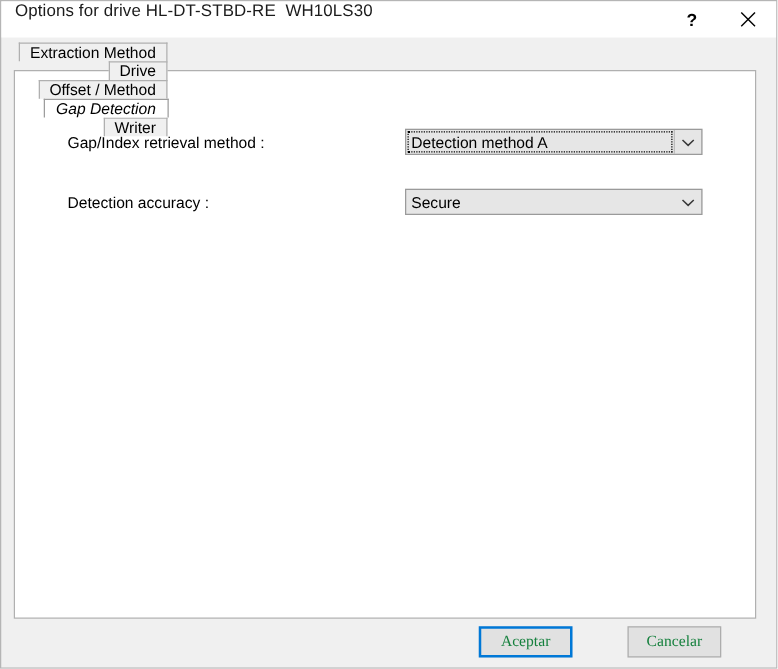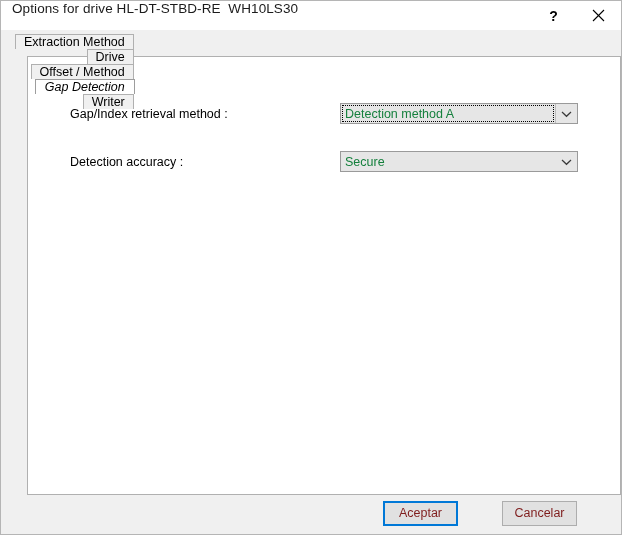--- a/index.html
+++ b/index.html
@@ -94,21 +94,21 @@
     margin-left: -1px;
     margin-right: 1px;
     padding: 0 9px;
     z-index: 5;
     font-style: italic;
   }
 
   
   #tabpanel {
     position: absolute;
-    left: 26px;
+    left: 10px;
     top: 55px;
     width: 594px;
     height: 439px;
     box-sizing: border-box;
     background: #ffffff;
     border: 1px solid #b0b0b0;
     z-index: 1;
   }
 
   
@@ -145,21 +145,21 @@
     align-items: stretch;
     cursor: default;
   }
   .combo-text {
     flex: 1 1 auto;
     box-sizing: border-box;
     display: flex;
     align-items: center;
     padding-left: 4px;
     font-size: 12.5px;
-    color: #15803d;
+    color: #000000;
     white-space: nowrap;
     overflow: hidden;
   }
   .combo.focused .combo-text {
     margin: 1px;
     border: 1px dotted #000000;
     padding-left: 2px;
   }
   .combo-arrow {
     flex: 0 0 auto;
@@ -181,23 +181,23 @@
     width: 620px;
     height: 39px;
   }
   .dlg-btn {
     position: absolute;
     top: 6px;
     height: 25px;
     box-sizing: border-box;
     background: #e1e1e1;
     border: 1px solid #adadad;
-    font-family: Liberation Sans, sans-serif;
-    font-size: 12.5px;
-    color: #7f1d1d;
+    font-family: Liberation Serif, serif;
+    font-size: 12.5px;
+    color: #15803d;
     text-align: center;
     line-height: 23px;
     cursor: default;
     padding: 0;
   }
   .dlg-btn.default {
     border: 2px solid #0078d7;
     line-height: 21px;
   }
   #btn-ok     { right: 163px; width: 75px; }

